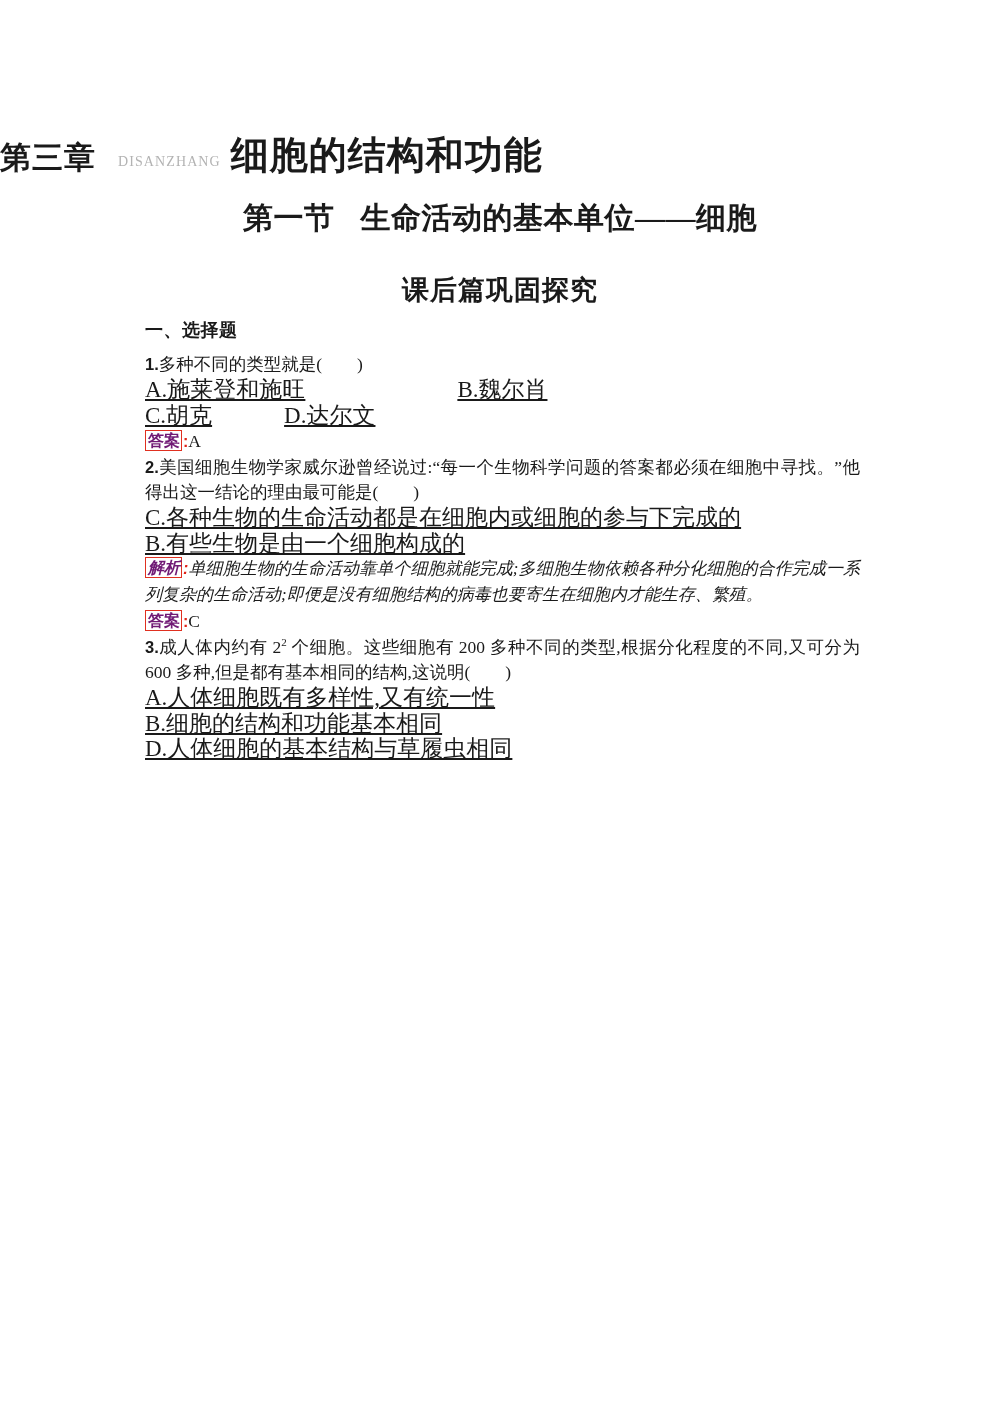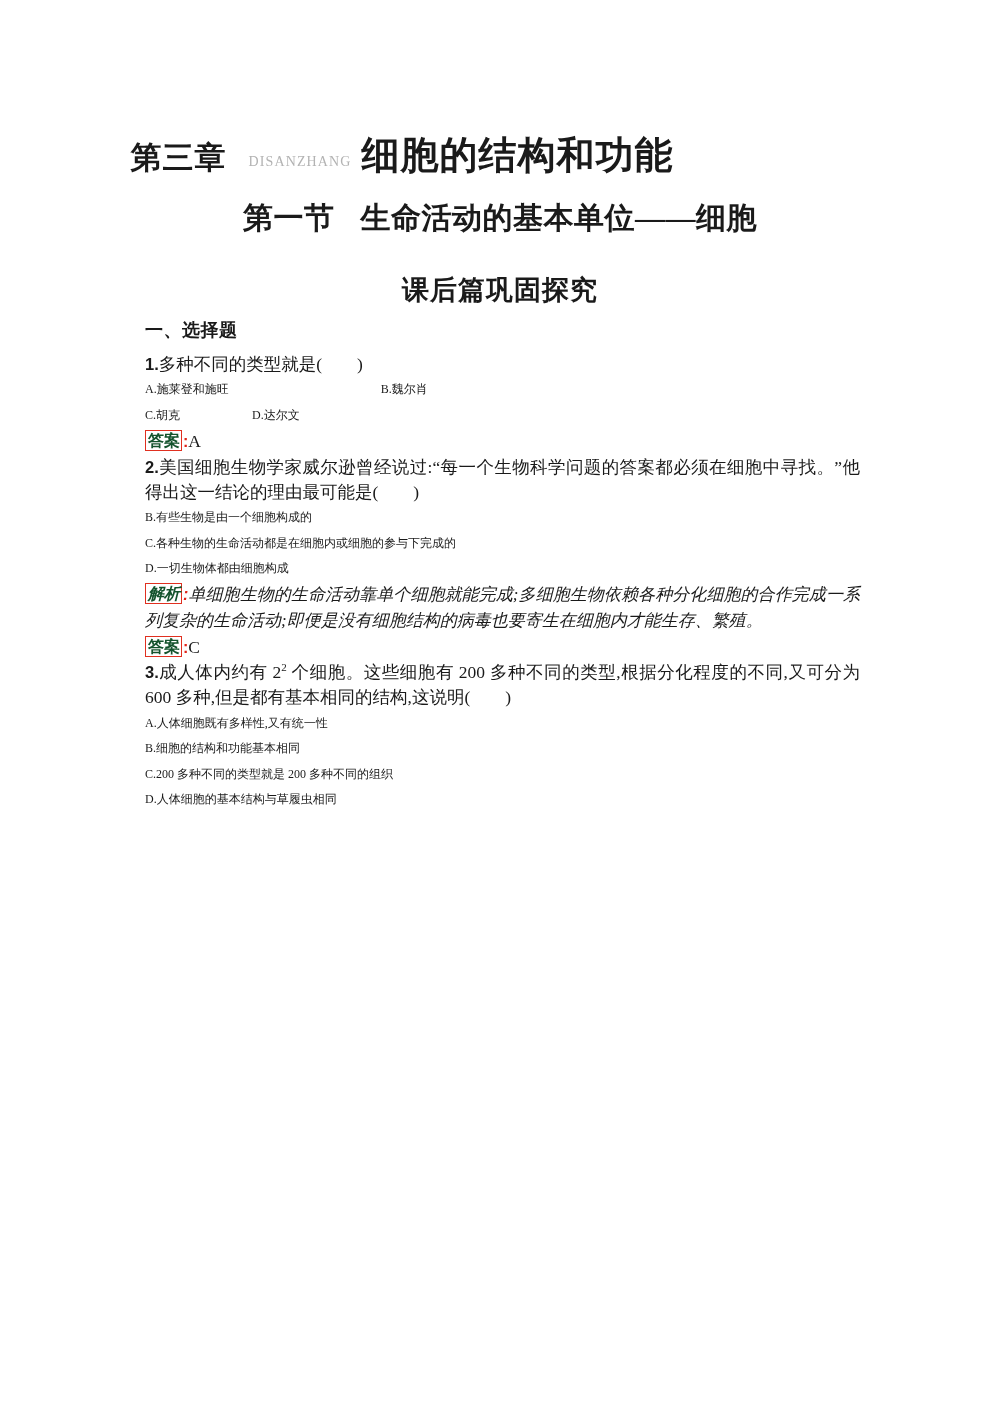--- a/index.html
+++ b/index.html
@@ -23,21 +23,20 @@
     height: 1414px;
     background: #fff;
   }
 
   
   .chapter-line {
     position: absolute;
     left: 0;
     top: 136px;
     width: 804px;
-    text-align: center;
     white-space: nowrap;
     line-height: 1;
   }
   .chapter-num {
     font-family: "Liberation Sans", "DejaVu Sans", sans-serif;
     font-size: 31px;
     font-weight: 700;
     letter-spacing: 1px;
     vertical-align: baseline;
   }
@@ -114,44 +113,45 @@
     line-height: 25.4px;
     text-align: justify;
   }
   .stem .qnum {
     font-family: "Liberation Sans", "DejaVu Sans", sans-serif;
     font-weight: 700;
     font-size: 16.5px;
   }
   .opt {
     font-family: "Liberation Serif", "DejaVu Serif", serif;
-    font-size: 12px;
+    font-size: 23px;
     line-height: 25.4px;
     white-space: nowrap;
+    text-decoration: underline;
   }
   .opt .pad-b { display: inline-block; width: 152px; }
   .opt .pad-d { display: inline-block; width: 72px; }
 
   sup.exp {
     font-size: 11px;
     vertical-align: super;
     line-height: 0;
   }
 
   
   .tag-line {
     line-height: 25.4px;
     margin: 1px 0 0 0;
     font-family: "Liberation Serif", "DejaVu Serif", serif;
     font-size: 17.5px;
   }
   .tag {
     display: inline-block;
     border: 1px solid #e03020;
-    color: #14532d;
+    color: #701a75;
     font-family: "Liberation Sans", "DejaVu Sans", sans-serif;
     font-weight: 700;
     font-size: 16px;
     line-height: 17px;
     padding: 1px 1px 1px 2px;
     letter-spacing: 0px;
     vertical-align: 1px;
   }
   .tag-colon {
     color: #e02318;
@@ -197,29 +197,27 @@
     <div class="stem"><span class="qnum">1.</span><span>多种不同的类型就是(　　)</span></div>
 
     <div class="opt"><span>A.施莱登和施旺</span><span class="pad-b"></span><span>B.魏尔肖</span></div>
 
     <div class="opt"><span>C.胡克</span><span class="pad-d"></span><span>D.达尔文</span></div>
 
     <div class="tag-line"><span class="tag">答案</span><span class="tag-colon">:</span><span class="tag-val">A</span></div>
 
     <div class="stem"><span class="qnum">2.</span><span>美国细胞生物学家威尔逊曾经说过:“每一个生物科学问题的答案都必须在细胞中寻找。”他得出这一结论的理由最可能是(　　)</span></div>
 
+    <div class="opt">C.各种生物的生命活动都是在细胞内或细胞的参与下完成的</div>
     <div class="opt">B.有些生物是由一个细胞构成的</div>
-    <div class="opt">C.各种生物的生命活动都是在细胞内或细胞的参与下完成的</div>
-    <div class="opt">D.一切生物体都由细胞构成</div>
 
     <div class="analysis"><span class="tag">解析</span><span class="tag-colon">:</span><span class="body">单细胞生物的生命活动靠单个细胞就能完成;多细胞生物依赖各种分化细胞的合作完成一系列复杂的生命活动;即便是没有细胞结构的病毒也要寄生在细胞内才能生存、繁殖。</span></div>
 
     <div class="tag-line"><span class="tag">答案</span><span class="tag-colon">:</span><span class="tag-val">C</span></div>
 
     <div class="stem"><span class="qnum">3.</span><span>成人体内约有 2</span><sup class="exp">2</sup><span> 个细胞。这些细胞有 200 多种不同的类型,根据分化程度的不同,又可分为 600 多种,但是都有基本相同的结构,这说明(　　)</span></div>
 
     <div class="opt">A.人体细胞既有多样性,又有统一性</div>
     <div class="opt">B.细胞的结构和功能基本相同</div>
-    <div class="opt">C.200 多种不同的类型就是 200 多种不同的组织</div>
     <div class="opt">D.人体细胞的基本结构与草履虫相同</div>
 
   </div>
 </div>
 
 </body></html>

